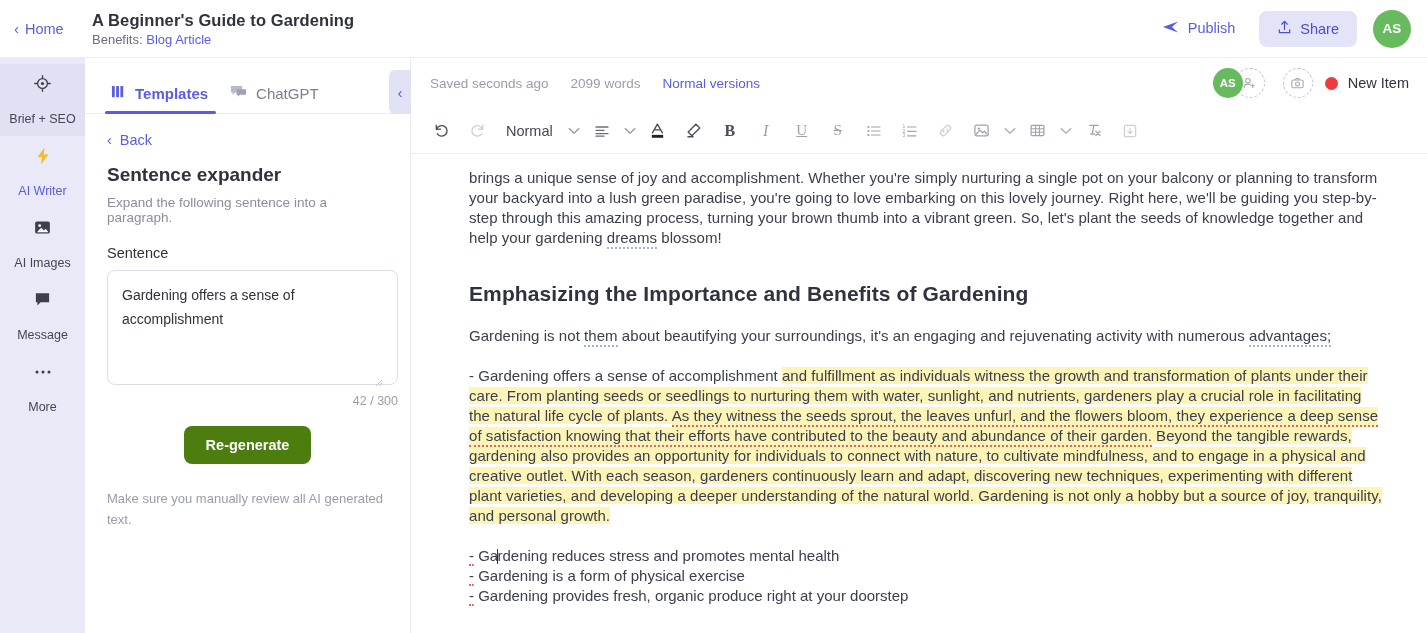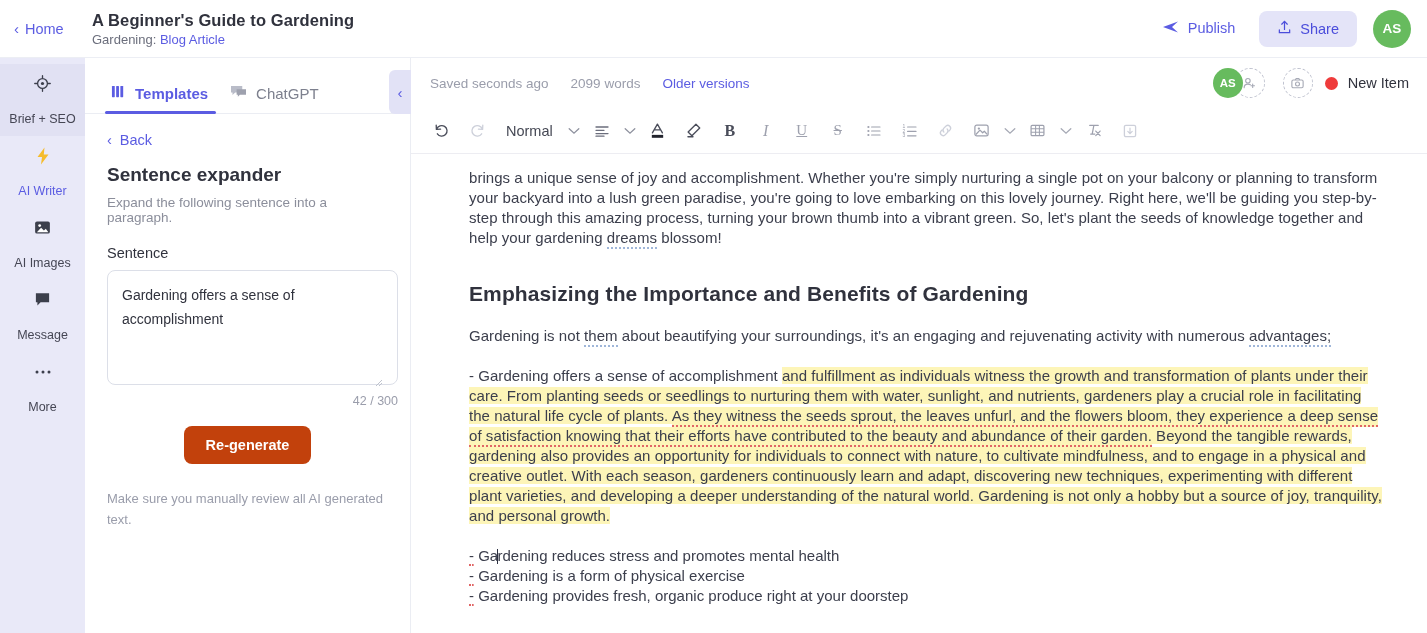--- a/index.html
+++ b/index.html
@@ -120,21 +120,21 @@
     font-size: 14px; line-height: 24px; color: #30323d;
     outline: none; background: #fff;
   }
   .ta-resize {
     position: absolute; right: 5px; bottom: 8px; width: 8px; height: 8px;
     pointer-events: none;
   }
   .counter { text-align: right; font-size: 12.5px; color: #9a9dab; margin-top: 5px; width: 291px; }
   .regen-wrap { display: flex; justify-content: center; margin-top: 18px; }
   .regen-btn {
-    background: #c2410c; color: #fff; border: none; border-radius: 8px;
+    background: #4d7c0f; color: #fff; border: none; border-radius: 8px;
     padding: 11px 22px; font-size: 14.5px; font-weight: 600; cursor: pointer;
     font-family: "Liberation Sans", sans-serif;
   }
   .disclaimer {
     margin-top: 24px; font-size: 13px; line-height: 21px; color: #9a9dab;
     width: 291px;
   }
 
   
   .editor { flex: 1; display: flex; flex-direction: column; min-width: 0; background: #fff; }
@@ -224,21 +224,21 @@
 <div class="app">
 
   <div class="topbar">
     <div class="home-link">
       <span class="home-chevron">‹</span>
       <span>Home</span>
     </div>
     <div class="doc-titles">
       <div class="doc-title">A Beginner's Guide to Gardening</div>
       <div class="doc-sub">
-        <span>Gardening:</span>
+        <span>Benefits:</span>
         <a>Blog Article</a>
       </div>
     </div>
     <div class="topbar-right">
       <button class="publish-btn">
         <span>
           <svg width="17" height="14" viewBox="0 0 17 14" aria-hidden="true">
             <path d="M1 7 L16 1.5 L10 7 L16 12.5 Z" fill="#5b5ce2"></path>
           </svg>
         </span>
@@ -369,21 +369,21 @@
 
         <div class="disclaimer">Make sure you manually review all AI generated text.</div>
       </div>
     </div>
 
     <div class="editor">
 
       <div class="editor-status">
         <span class="st-muted">Saved seconds ago</span>
         <span class="st-muted">2099 words</span>
-        <span class="st-link">Older versions</span>
+        <span class="st-link">Normal versions</span>
 
         <div class="status-right">
           <div class="av-group">
             <div class="av-green">
               <span>AS</span>
             </div>
             <div class="av-dashed">
               <svg width="15" height="15" viewBox="0 0 16 16" aria-hidden="true">
                 <circle cx="6.3" cy="5" r="2.4" fill="none" stroke="#a7aab6" stroke-width="1.2"></circle>
                 <path d="M2.3 12.5 C2.3 9.8 4.1 8.6 6.3 8.6 C7.3 8.6 8.2 8.8 8.9 9.3" fill="none" stroke="#a7aab6" stroke-width="1.2" stroke-linecap="round"></path>

